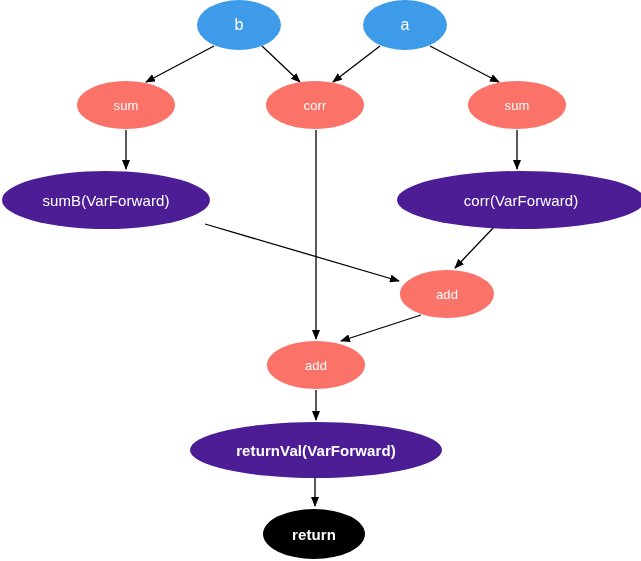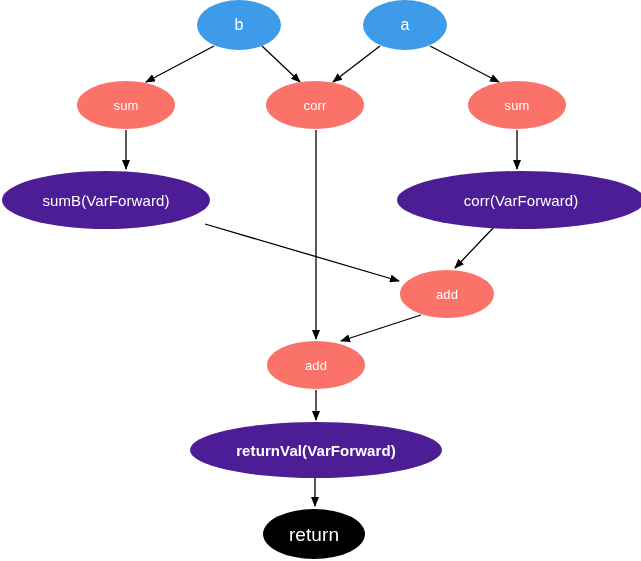--- a/index.html
+++ b/index.html
@@ -47,21 +47,21 @@
     letter-spacing: 0.1px;
   }
   .node.var-input { background: #3d9be9; }
   .node.op        { background: #fa7268; }
   .node.varfwd    { background: #4c1d95; }
   .node.terminal  { background: #000000; }
 
   .node.var-input .node-label { font-size: 16px; }
   .node.op .node-label        { font-size: 13px; }
   .node.varfwd .node-label    { font-size: 15px; }
-  .node.terminal .node-label  { font-size: 19px; }
+  .node.terminal .node-label  { font-size: 15px; font-weight: bold; }
 </style>
 </head>
 <body>
 
 <div id="graph-canvas">
 
   <svg id="edge-layer" width="641" height="561" viewBox="0 0 641 561" xmlns="http://www.w3.org/2000/svg">
     <defs>
       <marker id="arrowhead" markerWidth="10" markerHeight="8" refX="9" refY="4" orient="auto" markerUnits="userSpaceOnUse">
         <path d="M0,0 L10,4 L0,8 Z" fill="#000000"></path>

